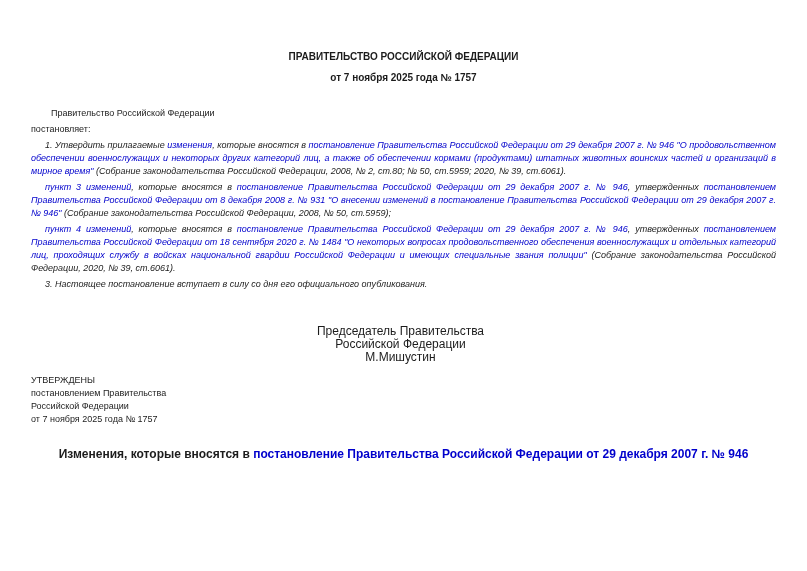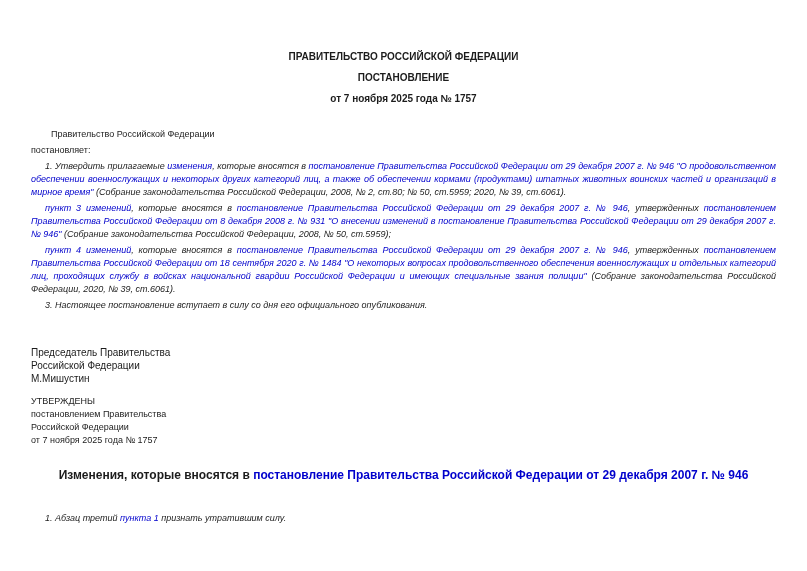--- a/index.html
+++ b/index.html
@@ -11,35 +11,34 @@
   }
   .content { padding: 36px 31px 0 31px; }
   .h-line { font-size: 10px; font-weight: bold; text-align: center; margin-bottom: 10px; }
   .doc-title { font-size: 10px; font-weight: bold; text-align: center; margin-top: 13px; }
   .link { color: #0000cc; text-decoration: none; cursor: pointer; }
   .body-text { font-size: 9px; line-height: 13px; margin-top: 24px; }
   .para { margin-bottom: 3px; }
   .just { text-align: justify; }
   .indent { text-indent: 20px; }
   .indent-sm { text-indent: 14px; font-style: italic; }
-  .sig { text-align: left; font-size: 10px; line-height: 13px; margin-top: 34px; padding-right: 6px; }
+  .sig { text-align: center; font-size: 12px; line-height: 13px; margin-top: 34px; padding-right: 6px; }
   .approved { font-size: 9px; line-height: 13px; margin-top: 10px; padding-right: 3px; }
   .annex-heading { text-align: center; font-weight: bold; font-size: 12px; margin-top: 21px; }
   .annex-body { font-size: 9px; line-height: 13px; margin-top: 30px; }
   .annex-body .para { margin-bottom: 10px; }
 </style>
 </head>
 <body>
 
 <div class="page">
   <div class="content">
 
     <div class="doc-header">
       <div class="h-line">ПРАВИТЕЛЬСТВО РОССИЙСКОЙ ФЕДЕРАЦИИ</div>
-      <div class="h-line">ПОСТАНОВЛЕНИЕ</div>
       <div class="h-line">от 7 ноября 2025 года № 1757</div>
     </div>
 
 
     <div class="body-text">
       <p class="para indent">Правительство Российской Федерации</p>
       <p class="para">постановляет:</p>
 
       <p class="para indent-sm just"><span>1. Утвердить прилагаемые </span><a class="link">изменения</a><span>, которые вносятся в </span><a class="link">постановление Правительства Российской Федерации от 29 декабря 2007 г. № 946 "О продовольственном обеспечении военнослужащих и некоторых других категорий лиц, а также об обеспечении кормами (продуктами) штатных животных воинских частей и организаций в мирное время"</a><span> (Собрание законодательства Российской Федерации, 2008, № 2, ст.80; № 50, ст.5959; 2020, № 39, ст.6061).</span></p>
 
@@ -60,17 +59,16 @@
     <div class="approved">
       <div>УТВЕРЖДЕНЫ</div>
       <div>постановлением Правительства</div>
       <div>Российской Федерации</div>
       <div>от 7 ноября 2025 года № 1757</div>
     </div>
 
     <div class="annex-heading"><span>Изменения, которые вносятся в </span><a class="link">постановление Правительства Российской Федерации от 29 декабря 2007 г. № 946</a></div>
 
     <div class="annex-body">
-      <p class="para indent-sm"><span>1. Абзац третий </span><a class="link">пункта 1</a><span> признать утратившим силу.</span></p>
     </div>
 
   </div>
 </div>
 
 </body></html>

